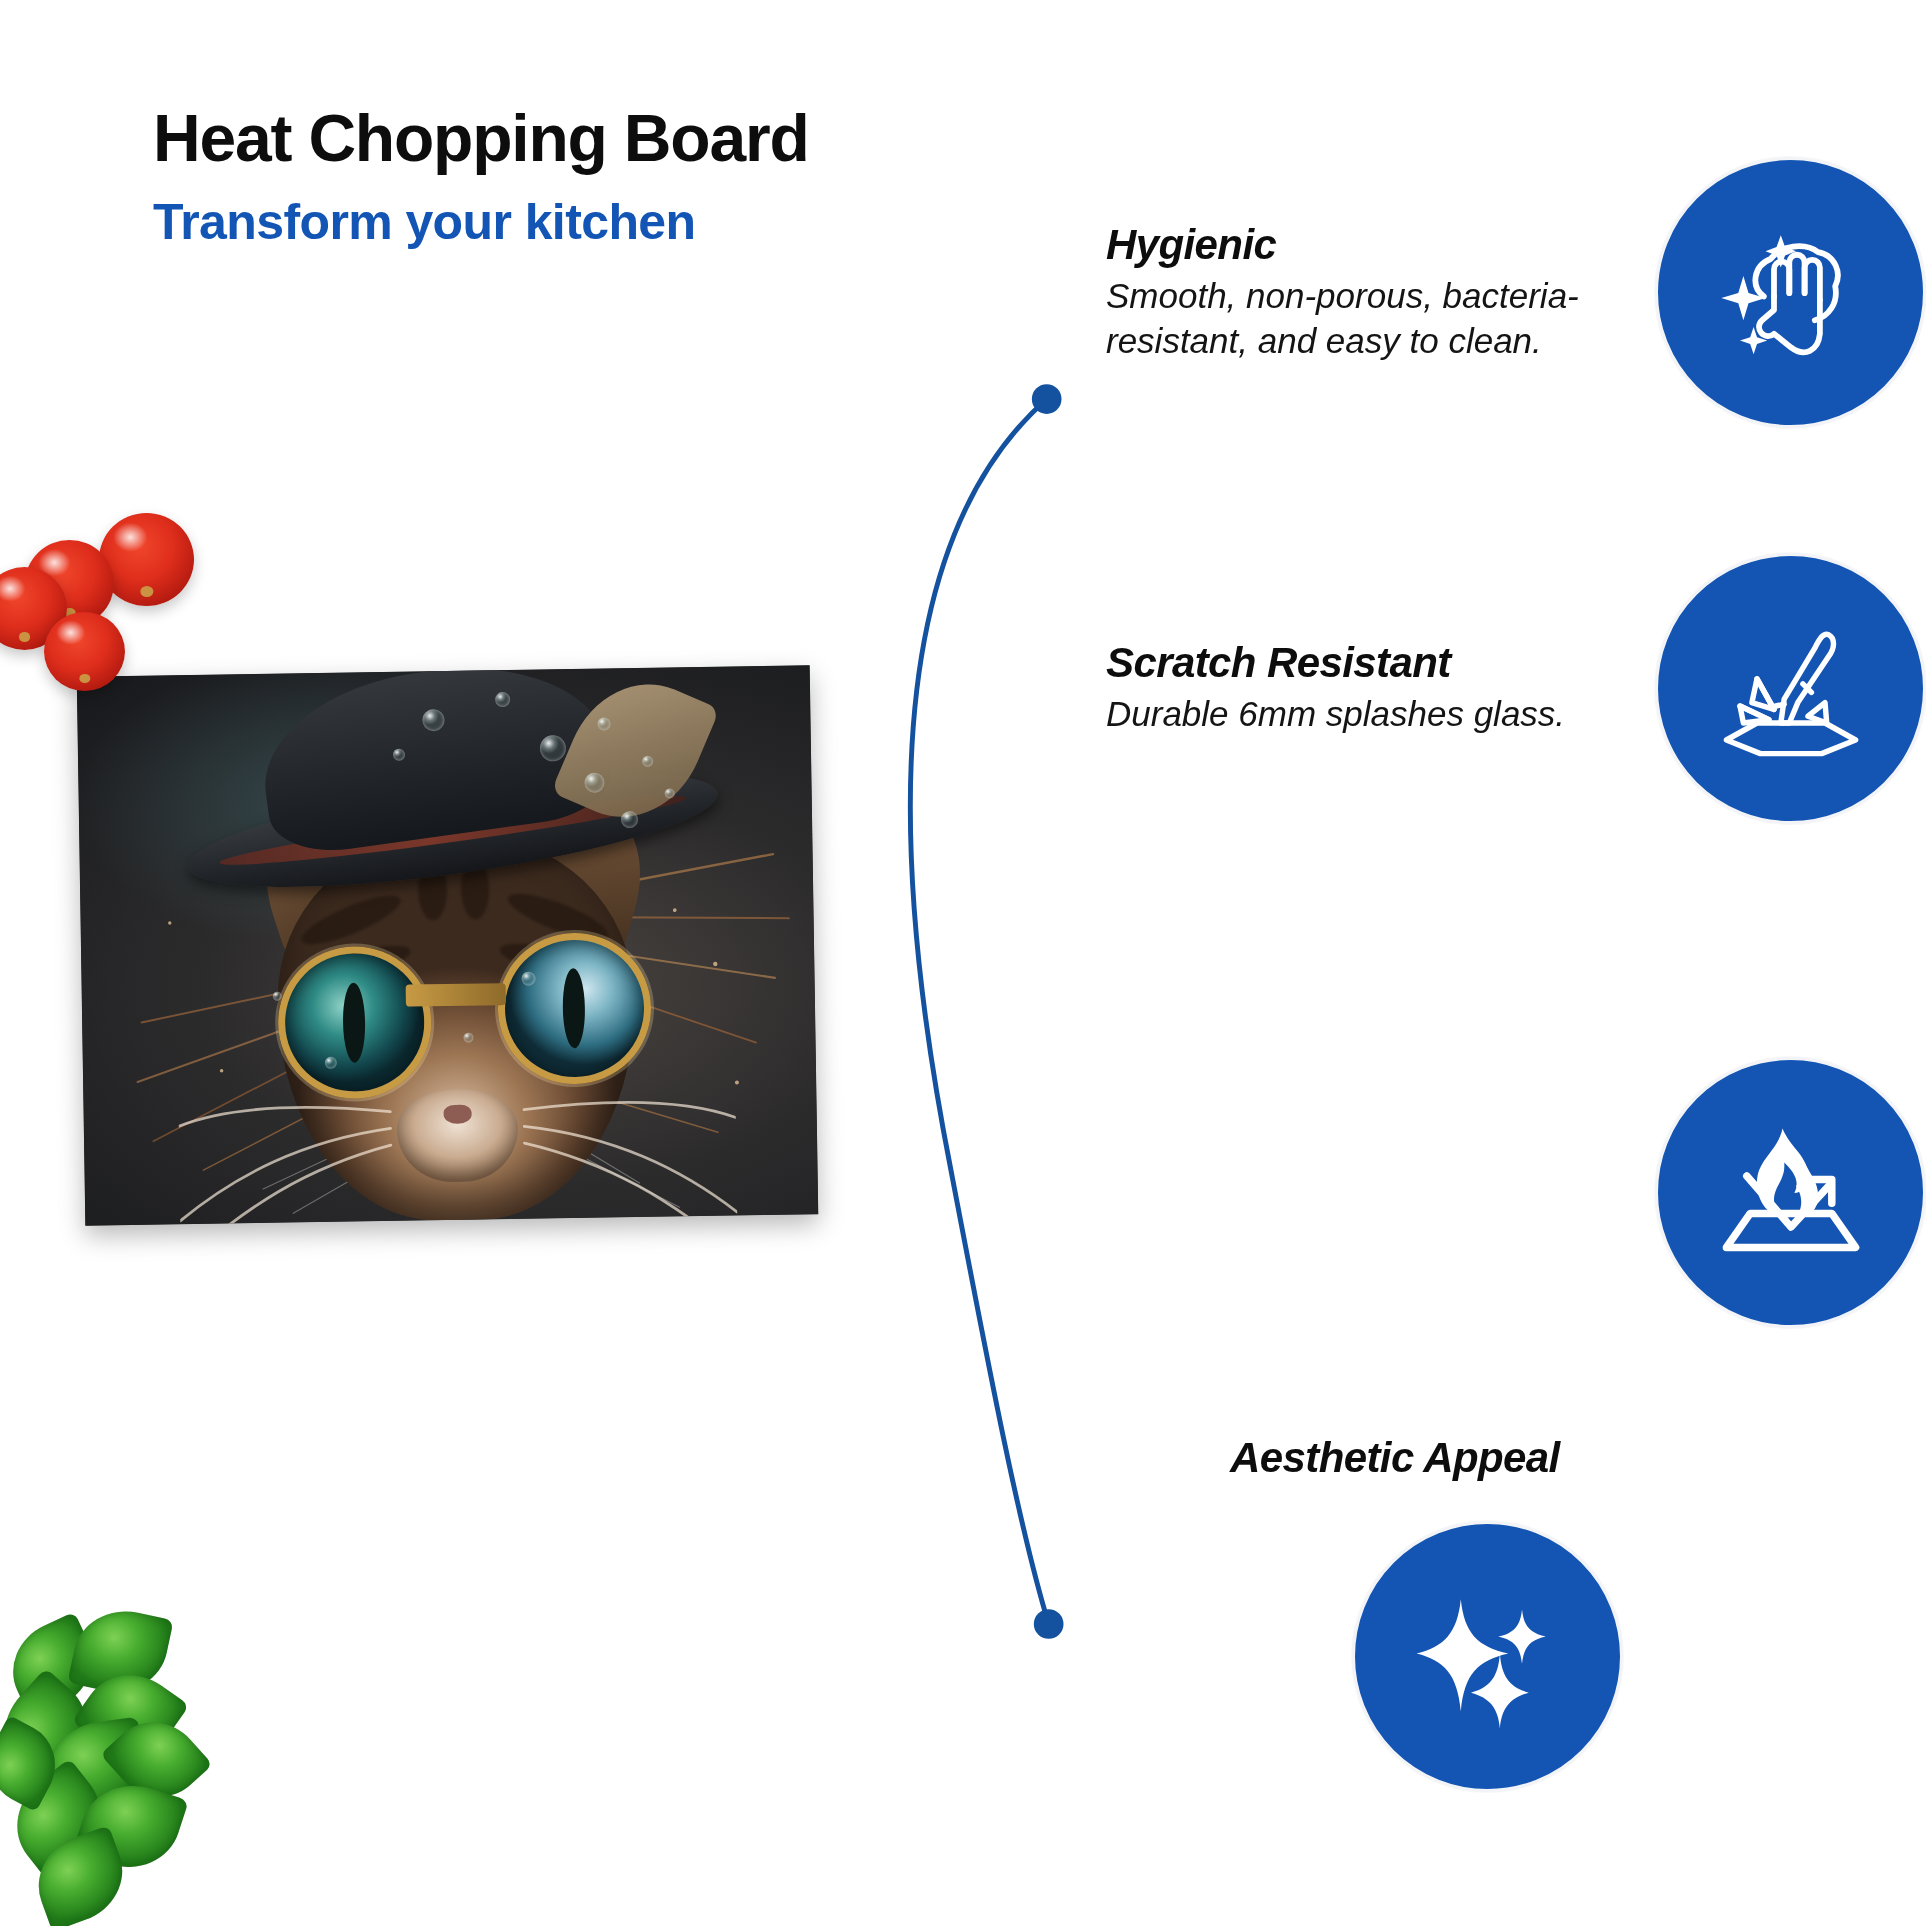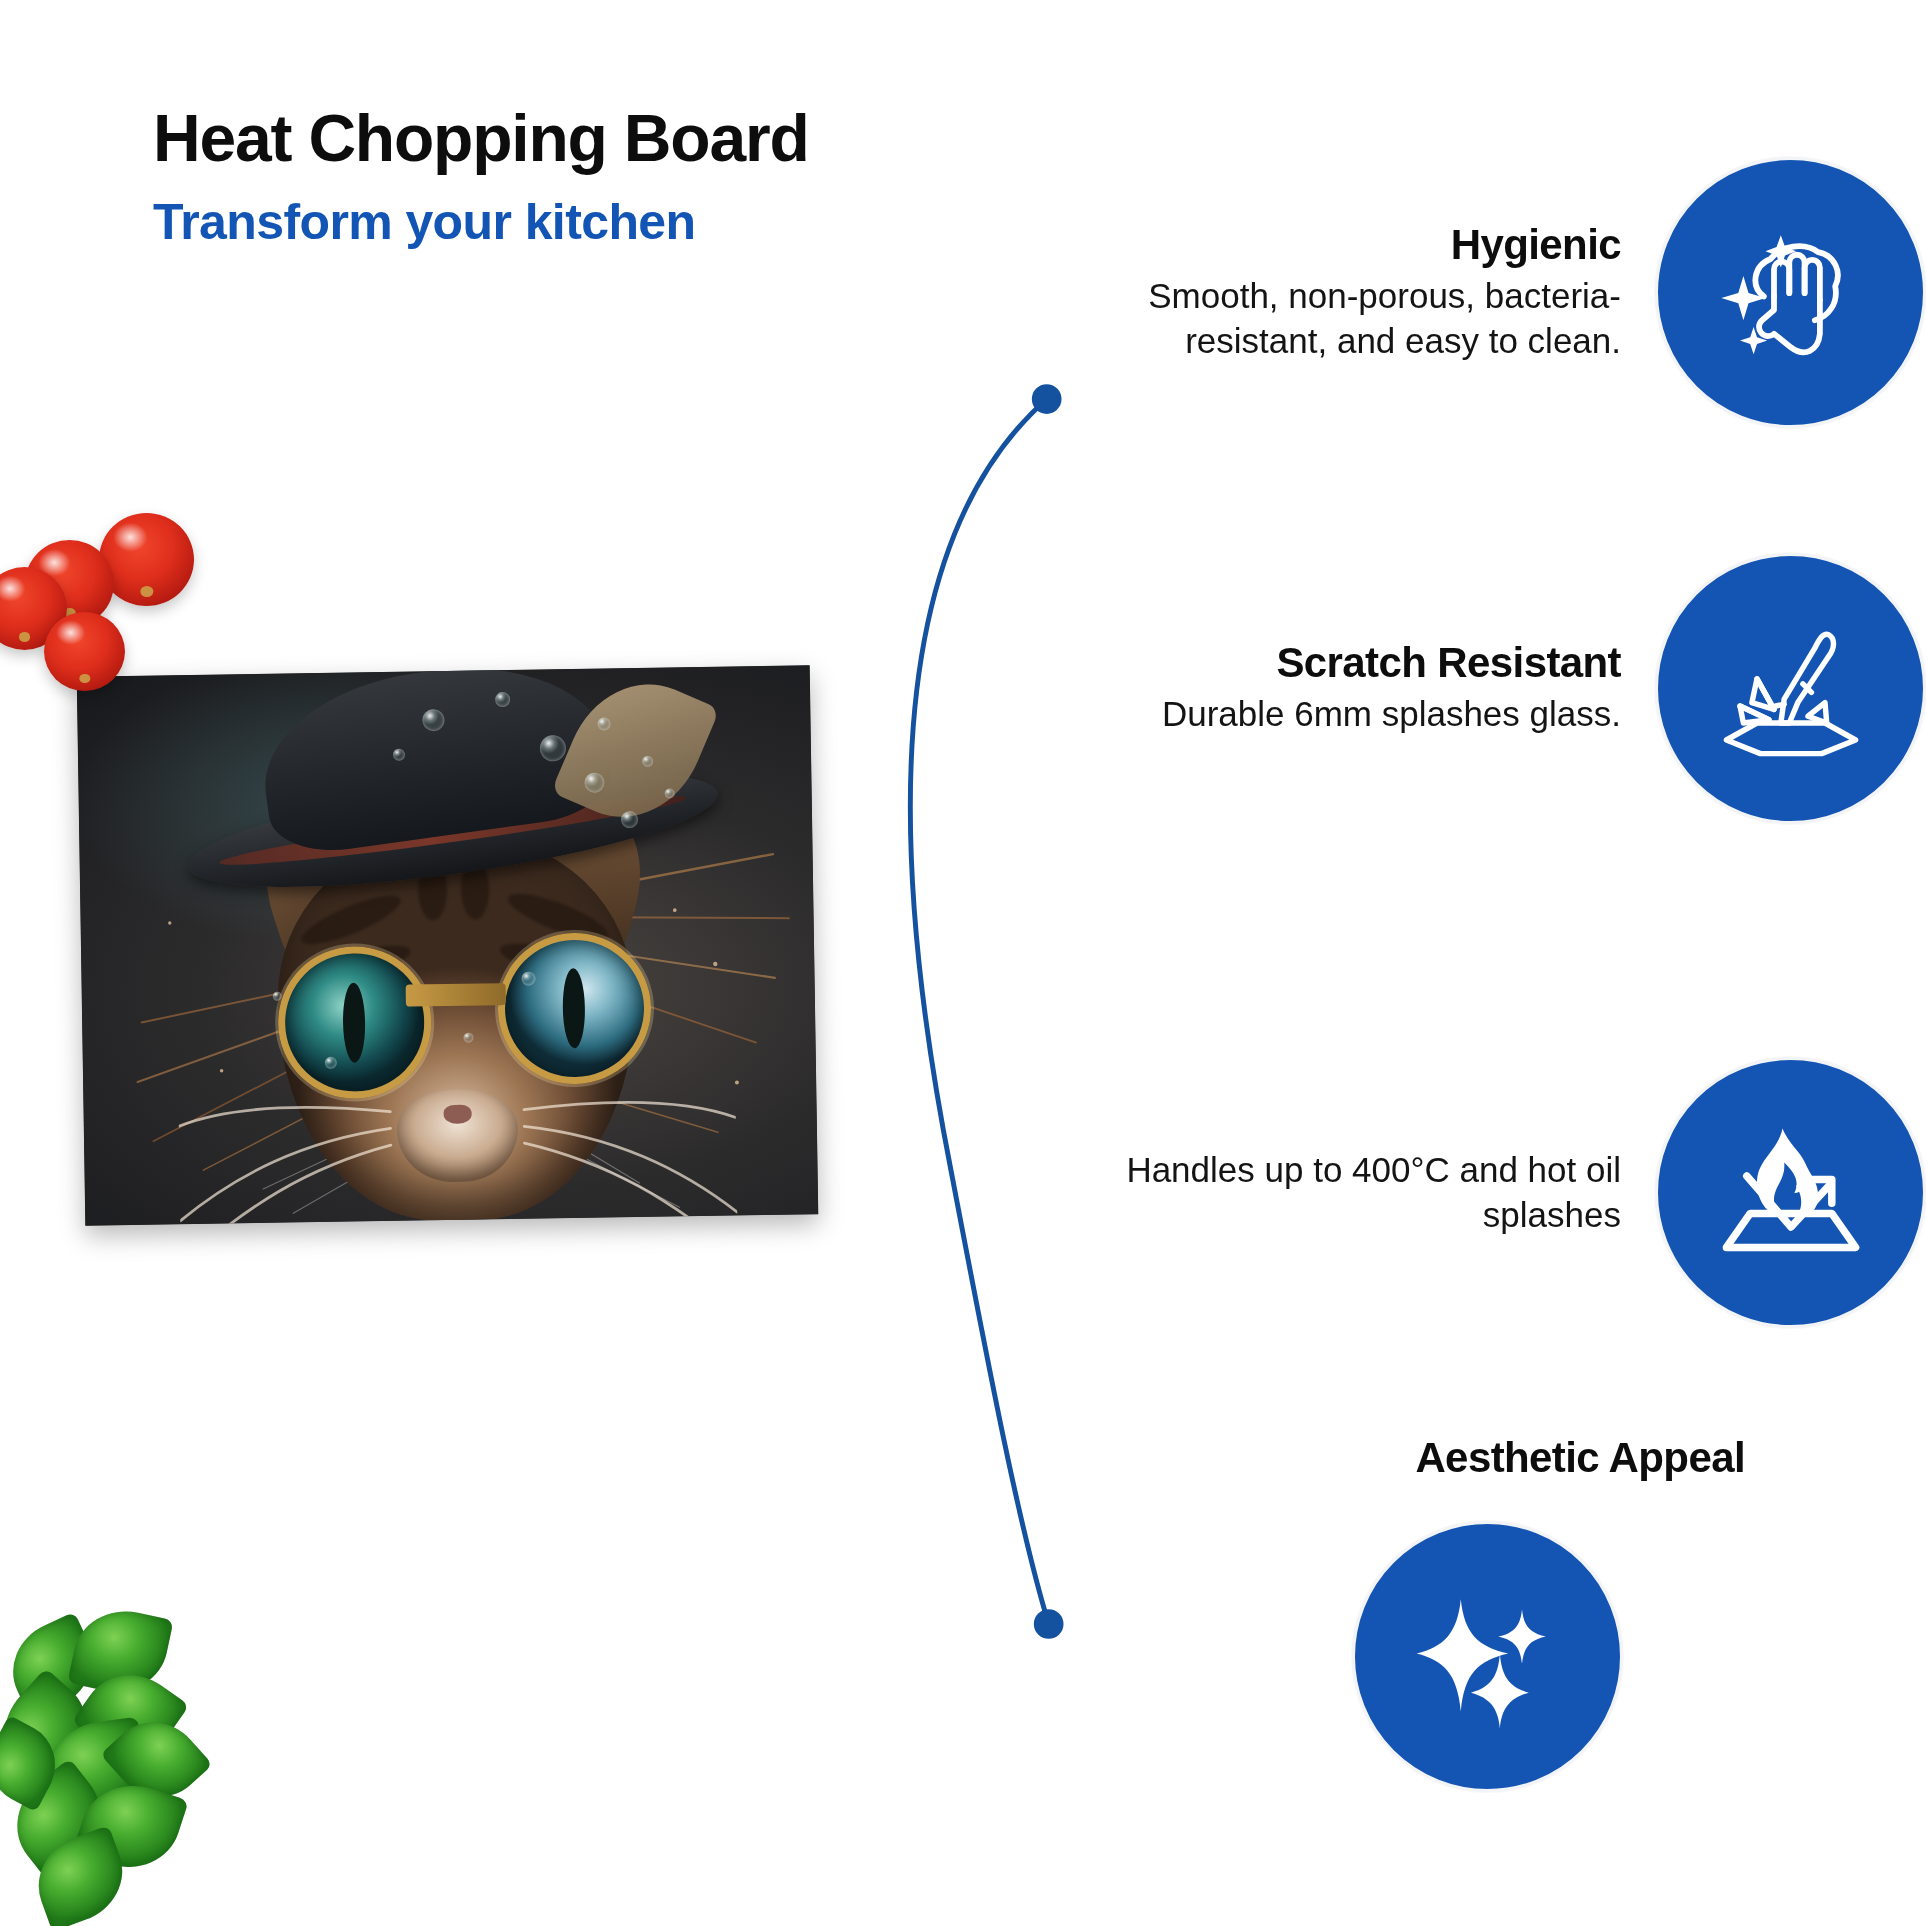--- a/index.html
+++ b/index.html
@@ -173,21 +173,21 @@
   
   .connector{position:absolute;left:0;top:0;width:1927px;height:1927px;pointer-events:none;}
 
   
   .features{position:absolute;left:1049px;top:0;width:877px;height:1927px;}
   .feature{
     position:absolute;left:0;width:877px;height:297px;
     display:flex;align-items:center;justify-content:flex-end;gap:34px;
   }
   .feature-text{
-    text-align:right;width:515px;
+    text-align:left;width:515px;font-style:italic;
   }
   .f-title{
     font-size:42px;font-weight:700;color:#0d0d0d;
     letter-spacing:-0.6px;line-height:1.1;margin:0 0 6px 0;
     white-space:nowrap;
   }
   .f-desc{
     font-size:35px;font-weight:400;color:#141414;
     line-height:1.28;margin:0;
   }
@@ -377,21 +377,20 @@
           <path d="M20 60 L 22 70 L 37 68 Z"></path>
           <path d="M60 66 L 70 58 L 71 70 Z"></path>
           <path d="M41 60 L 46 59"></path>
           <path d="M12 80 L 30 70 L 70 70 L 88 80 L 68 88 L 32 88 Z"></path>
         </svg>
       </div>
     </div>
 
     <div class="feature" style="top:1044px;">
       <div class="feature-text">
-        <p class="f-desc">Handles up to 400°C and hot oil splashes</p>
       </div>
       <div class="f-icon">
         <svg viewBox="0 0 100 100">
           <path d="M45 12 C 50 24, 60 28, 60 40 C 60 46, 56 50, 52 50 C 56 42, 50 36, 46 32
                    C 47 42, 40 46, 40 54 C 40 60, 45 64, 50 64 C 40 66, 30 58, 30 44
                    C 30 30, 42 26, 45 12 Z" fill="#ffffff"></path>
           <path d="M58 32 C 62 40, 66 44, 66 52 C 66 60, 60 65, 53 64 C 58 58, 56 50, 53 46
                    C 56 40, 57 36, 58 32 Z" fill="#ffffff"></path>
           <g fill="none" stroke="#ffffff" stroke-width="4.4" stroke-linecap="round" stroke-linejoin="round">
             <path d="M24 40 L 50 70 L 72 46"></path>

